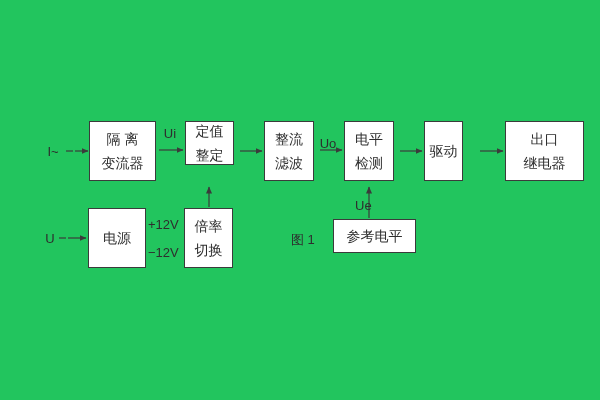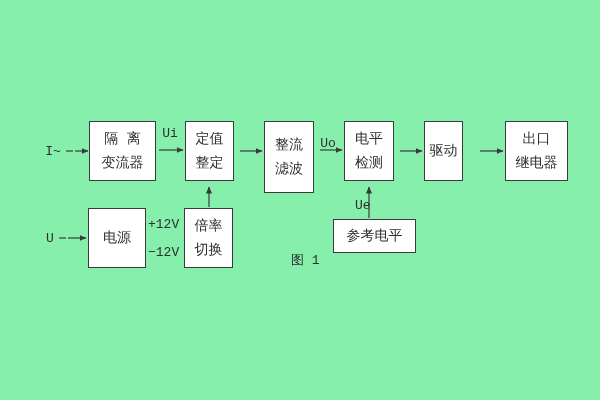--- a/index.html
+++ b/index.html
@@ -1,21 +1,21 @@
 <!DOCTYPE html>
 <html><head>
 <meta charset="utf-8">
 <style>
   html, body { margin: 0; padding: 0; background: #fdfdfd; }
   .canvas {
     position: relative;
     width: 600px;
     height: 400px;
-    background: #86efac;
-    font-family: Liberation Mono, monospace;
+    background: #22c55e;
+    font-family: Liberation Sans, sans-serif;
     overflow: hidden;
   }
   .wires {
     position: absolute;
     left: 0; top: 0;
     width: 600px; height: 400px;
   }
   .wires line { stroke: #3b3b3b; stroke-width: 1.2; }
   .wires .arrow-head { fill: #3b3b3b; }
   .box {
@@ -71,40 +71,40 @@
 
     <line x1="209" y1="207" x2="209" y2="187" marker-end="url(#ah)" stroke="#3b3b3b"></line>
     <line x1="369" y1="218" x2="369" y2="187" marker-end="url(#ah)" stroke="#3b3b3b"></line>
   </svg>
 
   <div class="box" style="left:89px; top:121px; width:67px; height:60px;">
     <span>隔 离</span>
     <span>变流器</span>
   </div>
 
-  <div class="box" style="left:185px; top:121px; width:49px; height:60px;">
+  <div class="box" style="left:185px; top:121px; width:49px; height:44px;">
     <span>定值</span>
     <span>整定</span>
   </div>
 
-  <div class="box" style="left:264px; top:121px; width:50px; height:72px;">
+  <div class="box" style="left:264px; top:121px; width:50px; height:60px;">
     <span>整流</span>
     <span>滤波</span>
   </div>
 
   <div class="box" style="left:344px; top:121px; width:50px; height:60px;justify-content:center;">
     <span>电平</span>
     <span>检测</span>
   </div>
 
   <div class="box" style="left:424px; top:121px; width:39px; height:60px;">
     <span>驱动</span>
   </div>
 
-  <div class="box" style="left:505px; top:121px; width:63px; height:60px;">
+  <div class="box" style="left:505px; top:121px; width:79px; height:60px;">
     <span>出口</span>
     <span>继电器</span>
   </div>
 
   <div class="box" style="left:88px; top:208px; width:58px; height:60px;">
     <span>电源</span>
   </div>
 
   <div class="box" style="left:184px; top:208px; width:49px; height:60px;">
     <span>倍率</span>
@@ -115,15 +115,15 @@
     <span>参考电平</span>
   </div>
 
   <div class="lbl" style="left:42px; top:145px; width:22px;">I~</div>
   <div class="lbl" style="left:159px; top:127px; width:22px;">Ui</div>
   <div class="lbl" style="left:317px; top:137px; width:22px;">Uo</div>
   <div class="lbl" style="left:42px; top:232px; width:16px;">U</div>
   <div class="lbl" style="left:148px; top:218px;">+12V</div>
   <div class="lbl" style="left:148px; top:246px;">−12V</div>
   <div class="lbl" style="left:355px; top:199px;">Ue</div>
-  <div class="lbl" style="left:291px; top:254px;">图 1</div>
+  <div class="lbl" style="left:291px; top:233px;">图 1</div>
 
 </div>
 
 </body></html>

